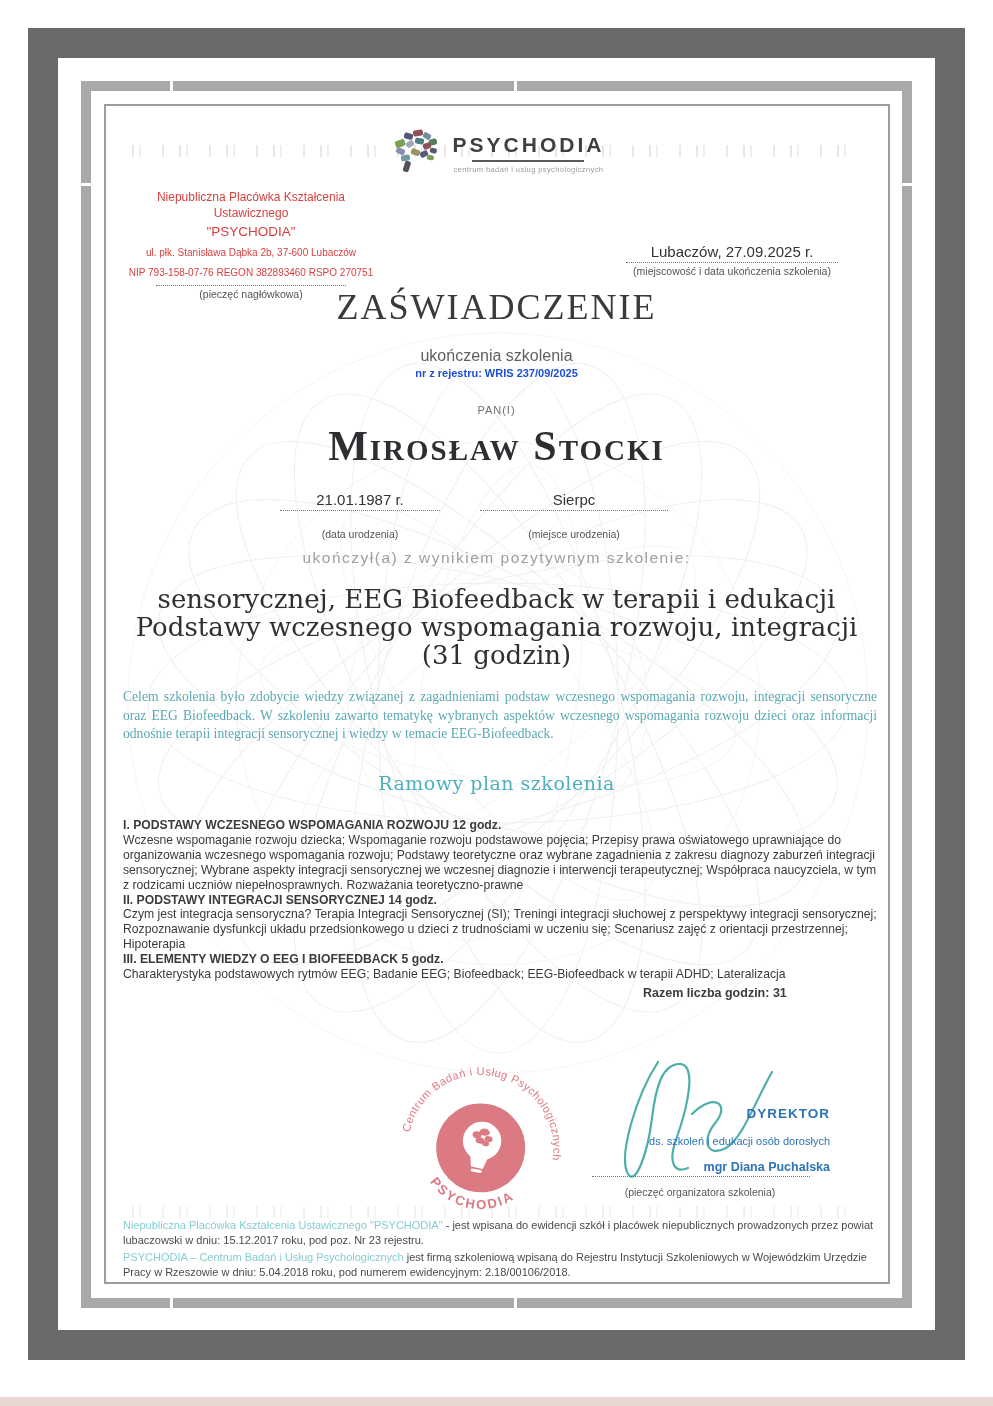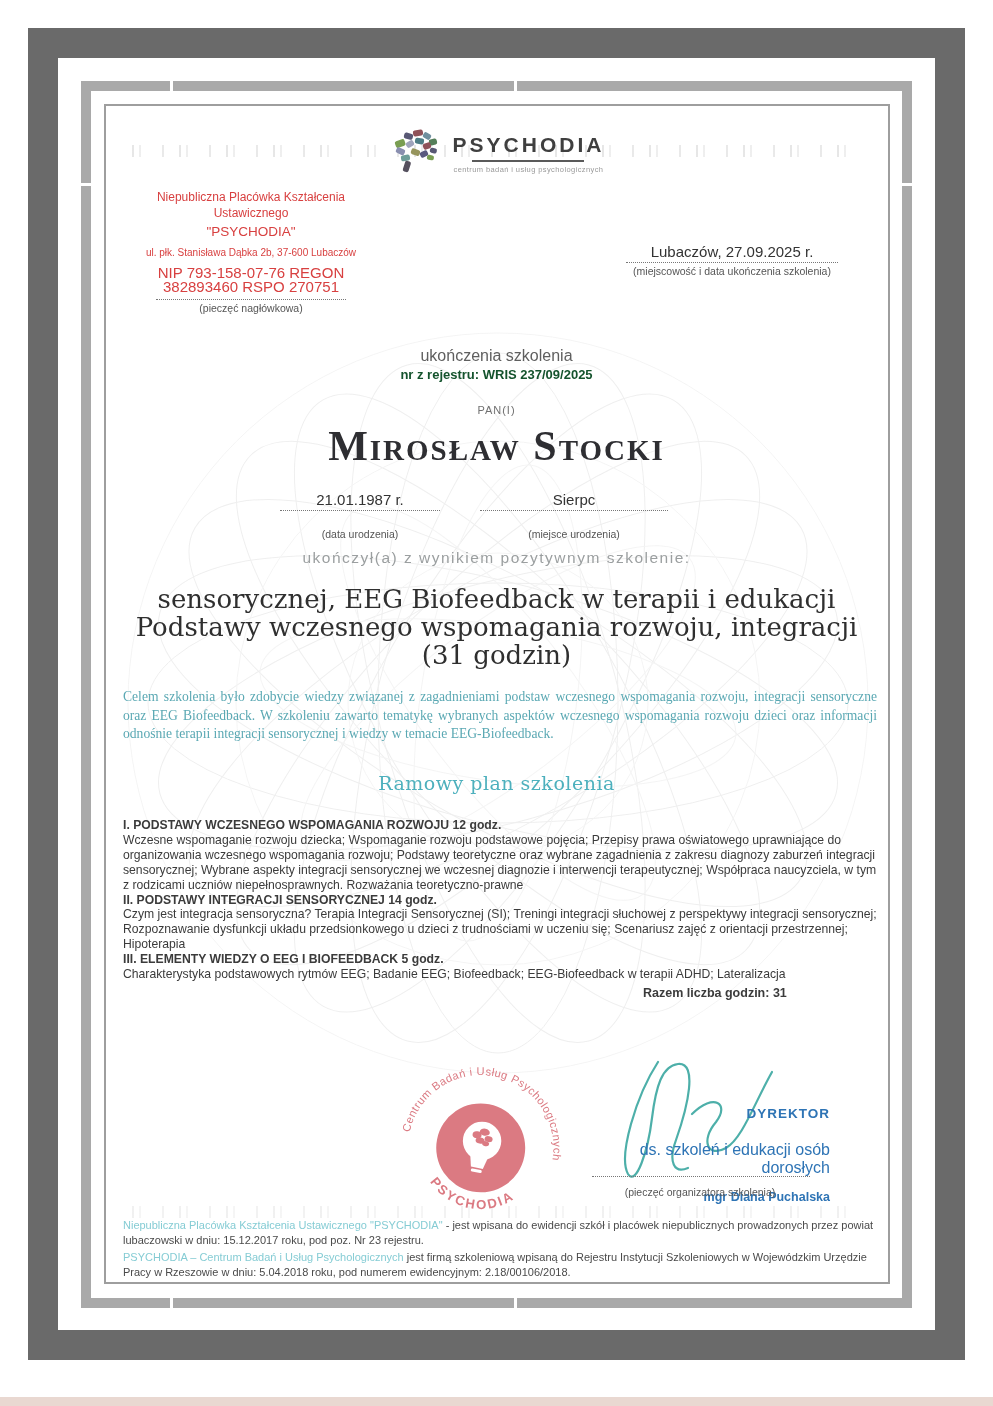--- a/index.html
+++ b/index.html
@@ -26,35 +26,35 @@
             align-items:flex-start;gap:10px;}
   .brand-col{display:flex;flex-direction:column;align-items:center;margin-top:7px;}
   .brand-name{font-size:21px;letter-spacing:3px;color:#3f3f3f;font-weight:bold;}
   .brand-underline{width:112px;height:2px;background:#5a5a5a;margin-top:3px;}
   .brand-tagline{font-size:7.5px;color:#9a9a9a;margin-top:3px;letter-spacing:.4px;}
   
   .issuer{position:absolute;left:128px;top:189px;width:246px;text-align:center;color:#d84040;}
   .issuer .l1{font-size:12px;line-height:16px;}
   .issuer .l2{font-size:13.5px;line-height:17px;margin-top:2px;}
   .issuer .l3{font-size:10px;line-height:24px;margin-top:1px;}
-  .issuer .l4{font-size:15px;line-height:14px;margin-top:1px;}
+  .issuer .l4{font-size:10px;line-height:14px;margin-top:1px;}
   .dotline{border-bottom:1.6px dotted #777;height:0;}
   .cap{font-size:10.5px;color:#555;}
   .issuer .dotline{width:190px;margin:5px auto 0;}
   .issuer .cap{margin-top:2px;}
   .date-block{position:absolute;left:626px;top:243px;width:212px;text-align:center;}
   .date-block .val{font-size:15px;color:#333;}
   .date-block .dotline{margin-top:2px;}
   .date-block .cap{margin-top:2px;}
   
   .cert-title{position:absolute;left:0;right:0;top:286px;text-align:center;
               font-family:"Liberation Serif",serif;font-size:36px;letter-spacing:2px;color:#3a3a3a;}
   .cert-sub{position:absolute;left:0;right:0;top:347px;text-align:center;font-size:16px;color:#5f5f5f;}
-  .cert-reg{position:absolute;left:0;right:0;top:367px;text-align:center;font-size:13px;
-            font-weight:bold;color:#14532d;}
+  .cert-reg{position:absolute;left:0;right:0;top:367px;text-align:center;font-size:11px;
+            font-weight:bold;color:#1d4ed8;}
   .salutation{position:absolute;left:0;right:0;top:404px;text-align:center;font-size:11px;
               letter-spacing:1px;color:#707070;}
   .recipient{position:absolute;left:0;right:0;top:422px;text-align:center;
              font-family:"Liberation Serif",serif;font-variant:small-caps;font-weight:bold;
              font-size:42px;letter-spacing:2px;color:#2e2e32;}
   .birth{position:absolute;top:491px;text-align:center;}
   .birth .val{font-size:15px;color:#333;}
   .birth .dotline{margin-top:2px;}
   .birth .cap{margin-top:17px;}
   .birth-date{left:280px;width:160px;}
@@ -68,21 +68,21 @@
   .plan-heading{position:absolute;left:0;right:0;top:772px;text-align:center;
                 font-family:"DejaVu Serif",serif;font-size:19px;letter-spacing:.5px;color:#4db0bd;}
   .plan{position:absolute;left:123px;top:818px;width:754px;font-size:12.2px;line-height:14.9px;color:#3b3b3b;}
   .plan .sec-title{font-weight:bold;}
   .plan-total{position:absolute;left:643px;top:986px;font-size:12.5px;font-weight:bold;color:#3b3b3b;}
   
   .round-stamp{position:absolute;left:393px;top:1040px;transform:rotate(11deg);}
   .sig-scribble{position:absolute;left:596px;top:1056px;}
   .sig-text{position:absolute;left:570px;top:1106px;width:260px;text-align:right;color:#2e74b5;}
   .sig-text .role{font-size:13.5px;font-weight:bold;letter-spacing:1px;}
-  .sig-text .detail{font-size:16px;margin-top:20px;}
+  .sig-text .detail{font-size:11px;margin-top:14px;}
   .sig-text .person{font-size:12.5px;margin-top:13px;font-weight:bold;}
   .sig-dotline{position:absolute;left:592px;top:1176px;width:218px;}
   .sig-cap{position:absolute;left:570px;top:1186px;width:260px;text-align:center;}
   
   .footer-p{position:absolute;left:123px;width:754px;font-size:11px;line-height:15px;color:#4a4a4a;}
   .footer-p .hl{color:#85ccd4;}
   .footer-p1{top:1218px;}
   .footer-p2{top:1250px;}
 </style>
 </head>
@@ -164,20 +164,21 @@
     <div class="dotline"></div>
     <div class="cap">(pieczęć nagłówkowa)</div>
   </div>
 
   <div class="date-block">
     <div class="val">Lubaczów, 27.09.2025 r.</div>
     <div class="dotline"></div>
     <div class="cap">(miejscowość i data ukończenia szkolenia)</div>
   </div>
 
+  <div class="cert-title">ZAŚWIADCZENIE</div>
   <div class="cert-sub">ukończenia szkolenia</div>
   <div class="cert-reg">nr z rejestru: WRIS 237/09/2025</div>
   <div class="salutation">PAN(I)</div>
   <div class="recipient">Mirosław Stocki</div>
 
   <div class="birth birth-date">
     <div class="val">21.01.1987 r.</div>
     <div class="dotline"></div>
     <div class="cap">(data urodzenia)</div>
   </div>

